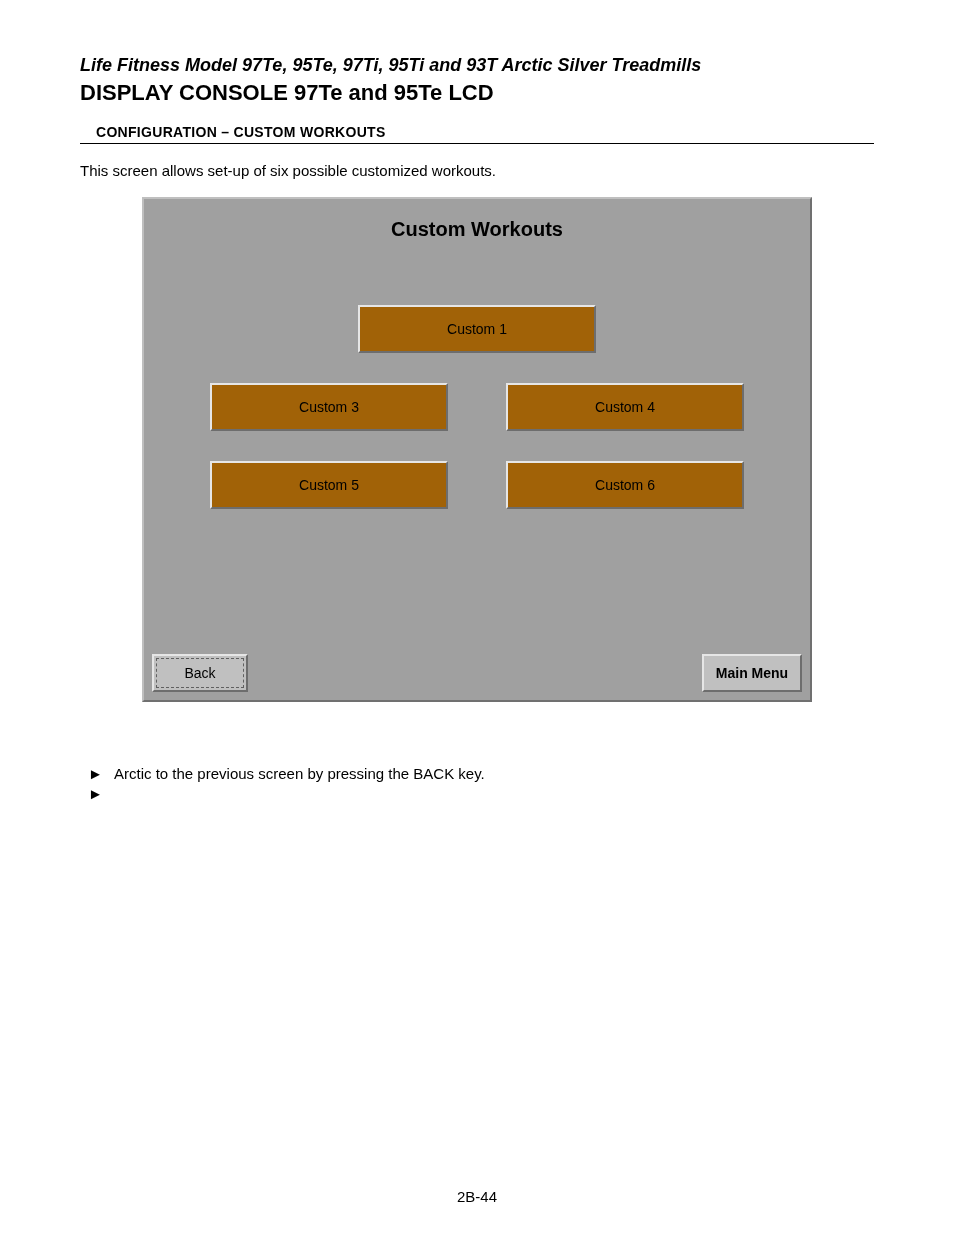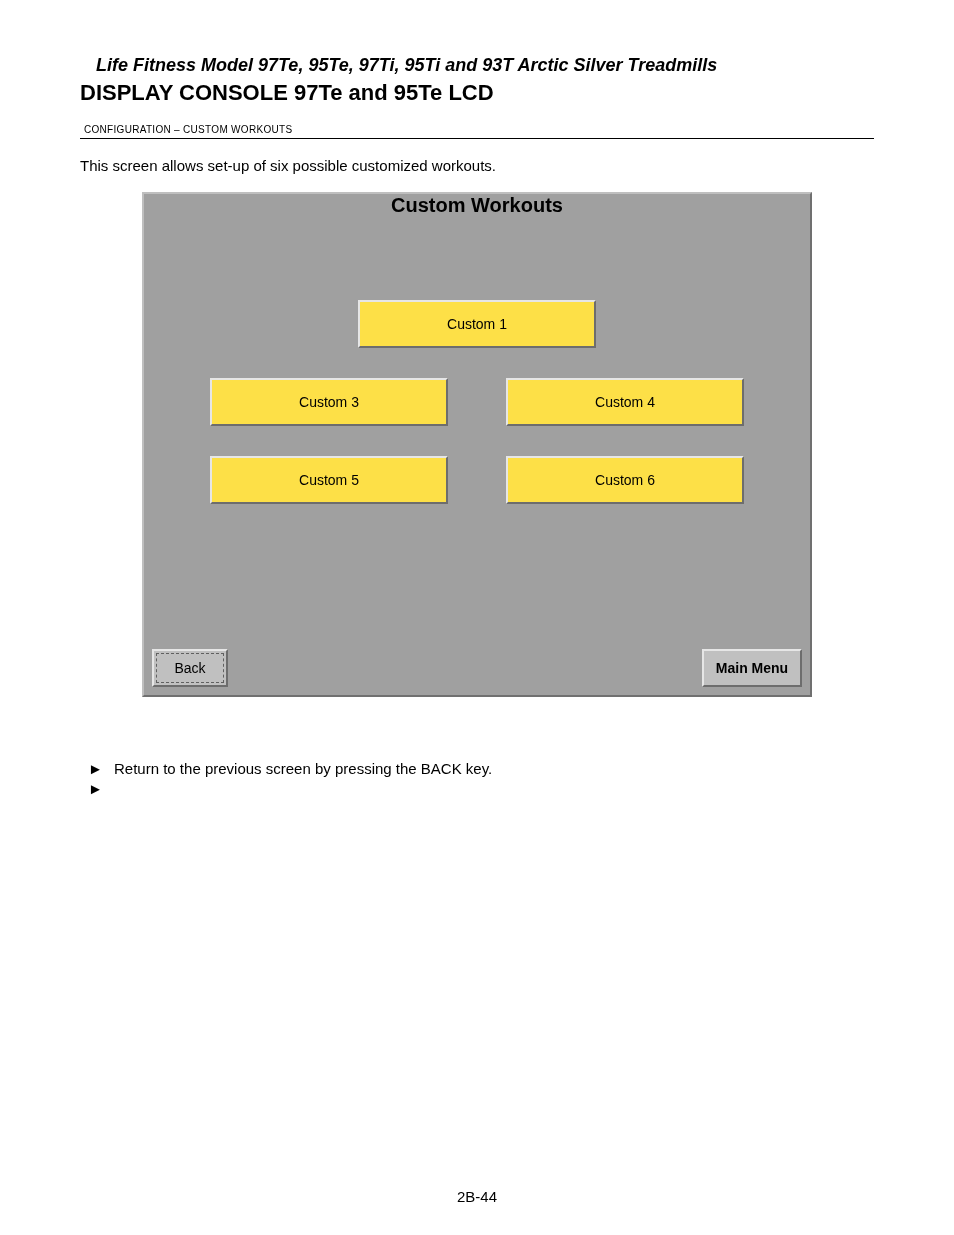--- a/index.html
+++ b/index.html
@@ -13,31 +13,31 @@
     width: 954px;
     height: 1235px;
     box-sizing: border-box;
     padding: 55px 80px 40px 80px;
     position: relative;
   }
   .doc-subtitle {
     font-style: italic;
     font-weight: bold;
     font-size: 18px;
-    margin: 0 0 4px 16px;
+    margin: 0 0 4px 0;
   }
   .doc-title {
     font-weight: bold;
     font-size: 22px;
     margin: 0 0 18px 0;
   }
   .section-heading {
-    font-weight: normal;
-    font-size: 10px;
-    margin: 0 0 3px 4px;
+    font-weight: bold;
+    font-size: 14px;
+    margin: 0 0 3px 16px;
     letter-spacing: 0.3px;
   }
   .rule {
     border: none;
     border-top: 1.5px solid #000;
     margin: 0 0 18px 0;
   }
   .intro-text {
     font-size: 15px;
     margin: 0 0 18px 0;
@@ -55,41 +55,41 @@
     border-top: 2px solid #bfbfbf;
     border-left: 2px solid #bfbfbf;
     border-right: 2px solid #707070;
     border-bottom: 2px solid #707070;
   }
   .screen-title {
     text-align: center;
     font-size: 20px;
     font-weight: bold;
     color: #000;
-    padding-top: 0;
+    padding-top: 19px;
   }
   .grid {
     position: absolute;
     top: 106px;
     left: 0;
     right: 0;
     display: flex;
     flex-direction: column;
     gap: 30px;
     align-items: center;
   }
   .grid-row {
     display: flex;
     gap: 58px;
     justify-content: center;
   }
   .custom-btn {
     width: 238px;
     height: 48px;
-    background: #fde047;
+    background: #a16207;
     border-top: 2px solid #e6e6e6;
     border-left: 2px solid #e6e6e6;
     border-right: 2px solid #6d6d6d;
     border-bottom: 2px solid #6d6d6d;
     box-sizing: border-box;
     font-size: 14px;
     color: #000;
     display: flex;
     align-items: center;
     justify-content: center;
@@ -110,21 +110,21 @@
     border-bottom: 2px solid #6d6d6d;
     box-sizing: border-box;
     height: 38px;
     font-size: 14px;
     color: #000;
     display: flex;
     align-items: center;
     justify-content: center;
   }
   .back-btn {
-    width: 76px;
+    width: 96px;
     outline: 1px dashed #606060;
     outline-offset: -5px;
   }
   .menu-btn {
     width: 100px;
     font-weight: bold;
   }
   .bullets {
     margin-top: 62px;
     font-size: 15px;
@@ -183,21 +183,21 @@
       <div class="bottom-buttons">
         <div class="nav-btn back-btn">Back</div>
         <div class="nav-btn menu-btn">Main Menu</div>
       </div>
     </div>
   </div>
 
   <div class="bullets">
     <div class="bullet-row">
       <span class="bullet-marker">►</span>
-      <span>Return to the previous screen by pressing the BACK key.</span>
+      <span>Arctic to the previous screen by pressing the BACK key.</span>
     </div>
     <div class="bullet-row">
       <span class="bullet-marker">►</span>
     </div>
   </div>
 
   <div class="page-num">2B-44</div>
 </div>
 
 </body></html>

